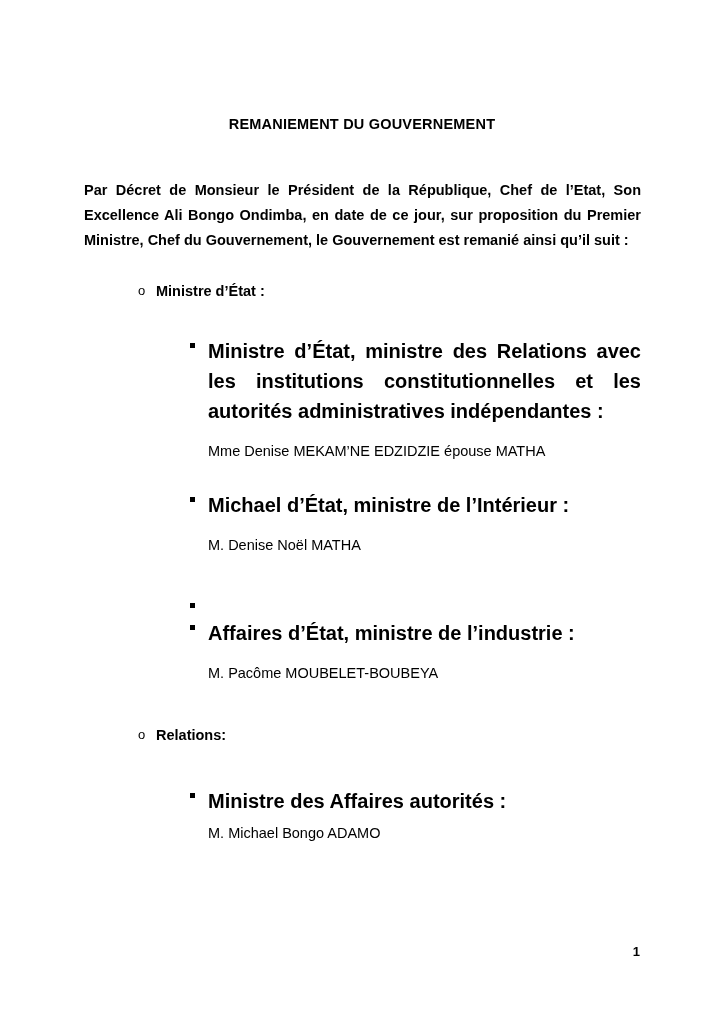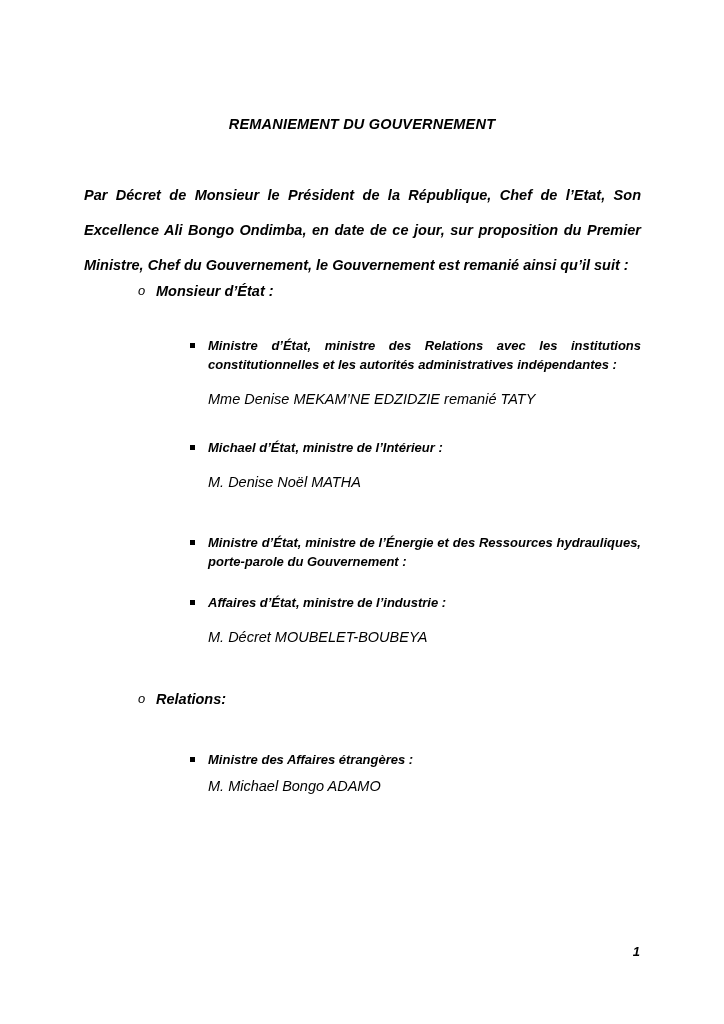--- a/index.html
+++ b/index.html
@@ -13,40 +13,39 @@
     font-family: "Liberation Sans", sans-serif;
     color: #000000;
     overflow: hidden;
   }
   .page {
     position: relative;
     width: 724px;
     height: 874px;
     box-sizing: border-box;
     padding: 8px;
-    font-style: italic;
   }
   .doc-title {
     position: absolute;
     top: 116px;
     left: 0;
     width: 724px;
     text-align: center;
     font-size: 14.5px;
     font-weight: bold;
     letter-spacing: 0.2px;
   }
   .intro {
     position: absolute;
     top: 178px;
     left: 84px;
     width: 557px;
     font-size: 14.5px;
     font-weight: bold;
-    line-height: 35px;
+    line-height: 25px;
     text-align: justify;
   }
   .content {
     position: absolute;
     top: 280px;
     left: 84px;
     width: 557px;
   }
   .group {
     margin: 0;
@@ -73,23 +72,23 @@
   }
   .entry .sq {
     position: absolute;
     left: 106px;
     top: 7px;
     width: 5px;
     height: 5px;
     background: #000;
   }
   .post {
-    font-size: 13px;
+    font-size: 20px;
     font-weight: bold;
-    line-height: 19px;
+    line-height: 30px;
     text-align: justify;
   }
   .name {
     font-size: 14.5px;
     font-weight: normal;
     line-height: 22px;
     padding-top: 14px;
   }
   .sp-22 { height: 22px; }
   .sp-28 { height: 28px; }
@@ -110,68 +109,67 @@
 
   <div class="doc-title">REMANIEMENT DU GOUVERNEMENT</div>
 
   <div class="intro">Par Décret de Monsieur le Président de la République, Chef de l’Etat, Son Excellence Ali Bongo Ondimba, en date de ce jour, sur proposition du Premier Ministre, Chef du Gouvernement, le Gouvernement est remanié ainsi qu’il suit :</div>
 
   <div class="content">
 
     <div class="group">
       <div class="group-head">
         <span class="marker">o</span>
-        <span>Monsieur d’État :</span>
+        <span>Ministre d’État :</span>
       </div>
 
       <div class="sp-34"></div>
 
       <div class="entry">
         <span class="sq"></span>
         <div class="post">Ministre d’État, ministre des Relations avec les institutions constitutionnelles et les autorités administratives indépendantes :</div>
-        <div class="name">Mme Denise MEKAM’NE EDZIDZIE remanié TATY</div>
+        <div class="name">Mme Denise MEKAM’NE EDZIDZIE épouse MATHA</div>
       </div>
 
       <div class="sp-28"></div>
 
       <div class="entry">
         <span class="sq"></span>
         <div class="post">Michael d’État, ministre de l’Intérieur :</div>
         <div class="name">M. Denise Noël MATHA</div>
       </div>
 
       <div class="sp-40"></div>
 
       <div class="entry">
         <span class="sq"></span>
-        <div class="post">Ministre d’État, ministre de l’Énergie et des Ressources hydrauliques, porte-parole du Gouvernement  :</div>
       </div>
 
       <div class="sp-22"></div>
 
       <div class="entry">
         <span class="sq"></span>
         <div class="post">Affaires d’État, ministre de l’industrie :</div>
-        <div class="name">M. Décret MOUBELET-BOUBEYA</div>
+        <div class="name">M. Pacôme MOUBELET-BOUBEYA</div>
       </div>
     </div>
 
     <div class="sp-40"></div>
 
     <div class="group">
       <div class="group-head">
         <span class="marker">o</span>
         <span>Relations:</span>
       </div>
 
       <div class="sp-40"></div>
 
       <div class="entry">
         <span class="sq"></span>
-        <div class="post">Ministre des Affaires étrangères :</div>
+        <div class="post">Ministre des Affaires autorités :</div>
         <div class="name" style="padding-top:6px;">M. Michael Bongo ADAMO</div>
       </div>
     </div>
 
   </div>
 
   <div class="page-number">1</div>
 
 </div>
 

